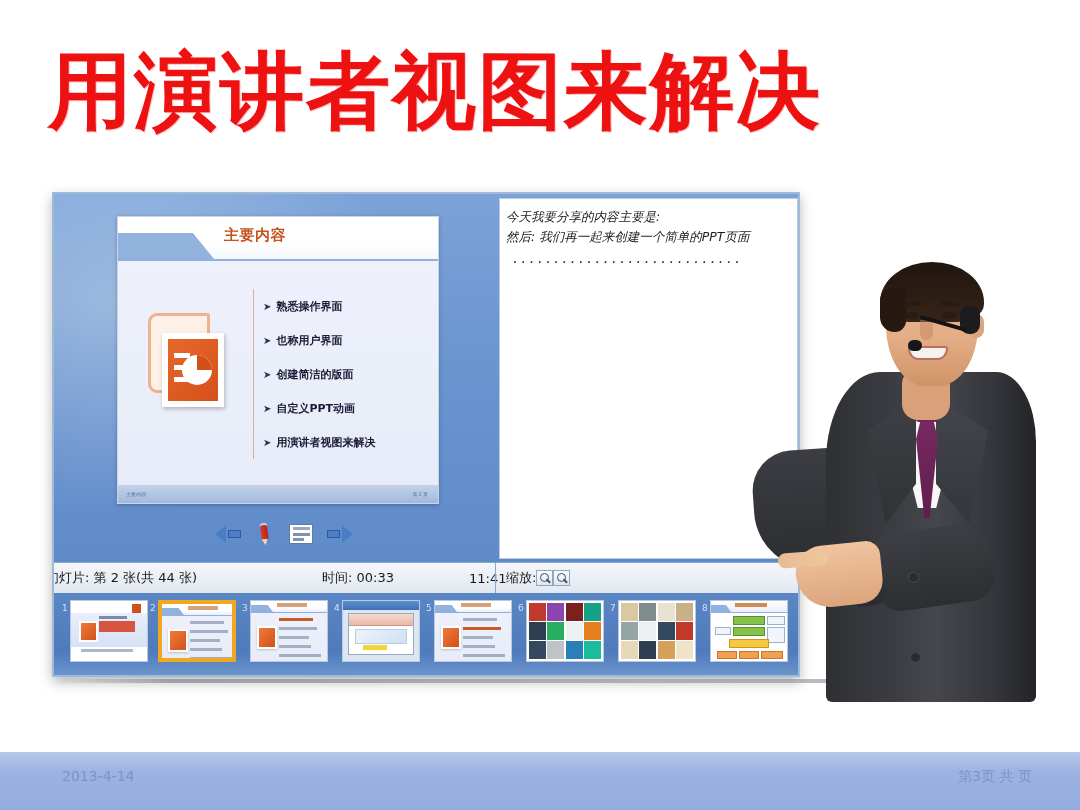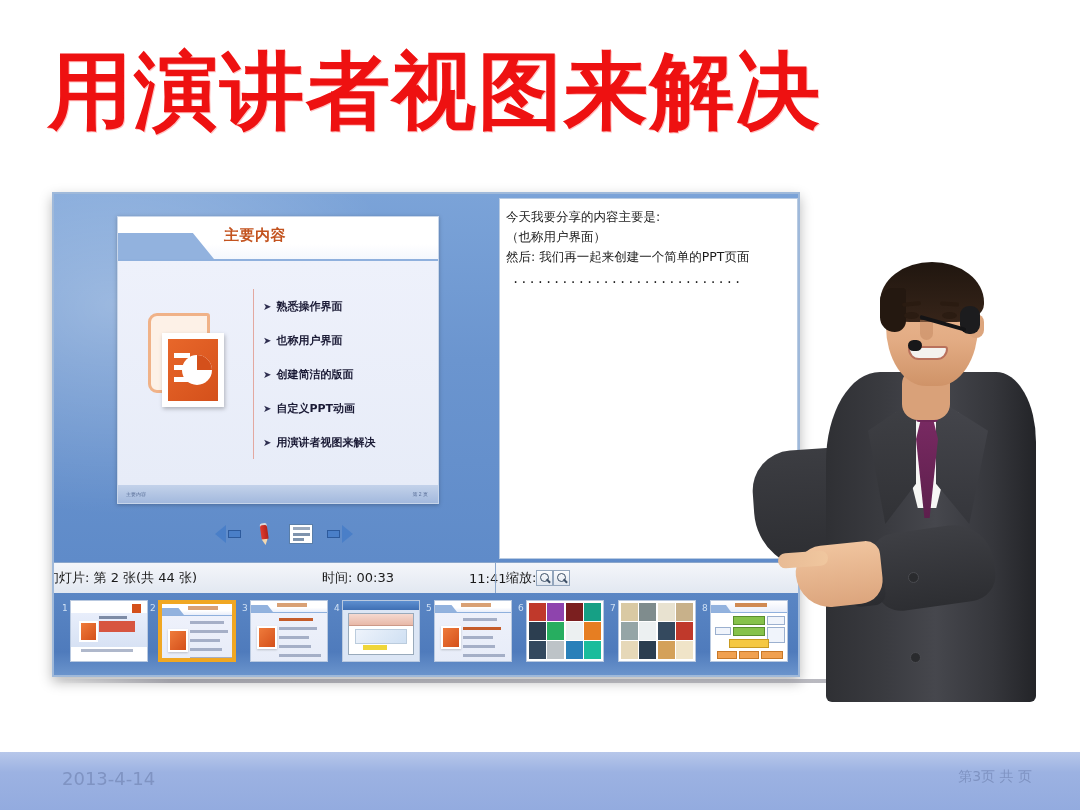--- a/index.html
+++ b/index.html
@@ -292,20 +292,21 @@
     box-sizing: border-box;
     overflow: hidden;
   }
   #notes-text {
     padding: 8px 1px 0 6px;
     font-size: 12.5px;
     line-height: 20px;
     color: #1b1b1b;
     font-family: "DejaVu Sans", sans-serif;
     white-space: nowrap;
+    font-style: italic;
   }
   #notes-dots {
     margin: 2px 0 0 6px;
     font-size: 12px;
     letter-spacing: 1px;
     color: #222;
     font-family: "DejaVu Sans Mono", monospace;
   }
 
   
@@ -751,21 +752,21 @@
     left: 0;
     top: 752px;
     width: 1080px;
     height: 58px;
     background: linear-gradient(to bottom, #b7c7ea 0%, #9cb2e2 35%, #93abdf 100%);
   }
   #footer-date {
     position: absolute;
     left: 62px;
     top: 16px;
-    font-size: 18px;
+    font-size: 14px;
     color: #7f93c2;
     font-family: "DejaVu Sans", sans-serif;
     text-align: center;
   }
   #footer-page {
     position: absolute;
     right: 48px;
     top: 16px;
     font-size: 14px;
     color: #7f93c2;
@@ -850,21 +851,20 @@
       </div>
       <div class="nav-arrow right">
         <span class="shaft"></span>
           <span class="head"></span>
       </div>
     </div>
 
     <div id="notes-panel">
       <div id="notes-text">
         <div>今天我要分享的内容主要是:</div>
-        <div>（也称用户界面）</div>
         <div>然后: 我们再一起来创建一个简单的PPT页面</div>
         <div id="notes-dots">............................</div>
       </div>
     </div>
   </div>
 
   <div id="status-bar">
     <span id="sb-slide">幻灯片: 第 2 张(共 44 张)</span>
     <span id="sb-time">时间: 00:33</span>
     <span id="sb-clock">11:41</span>

